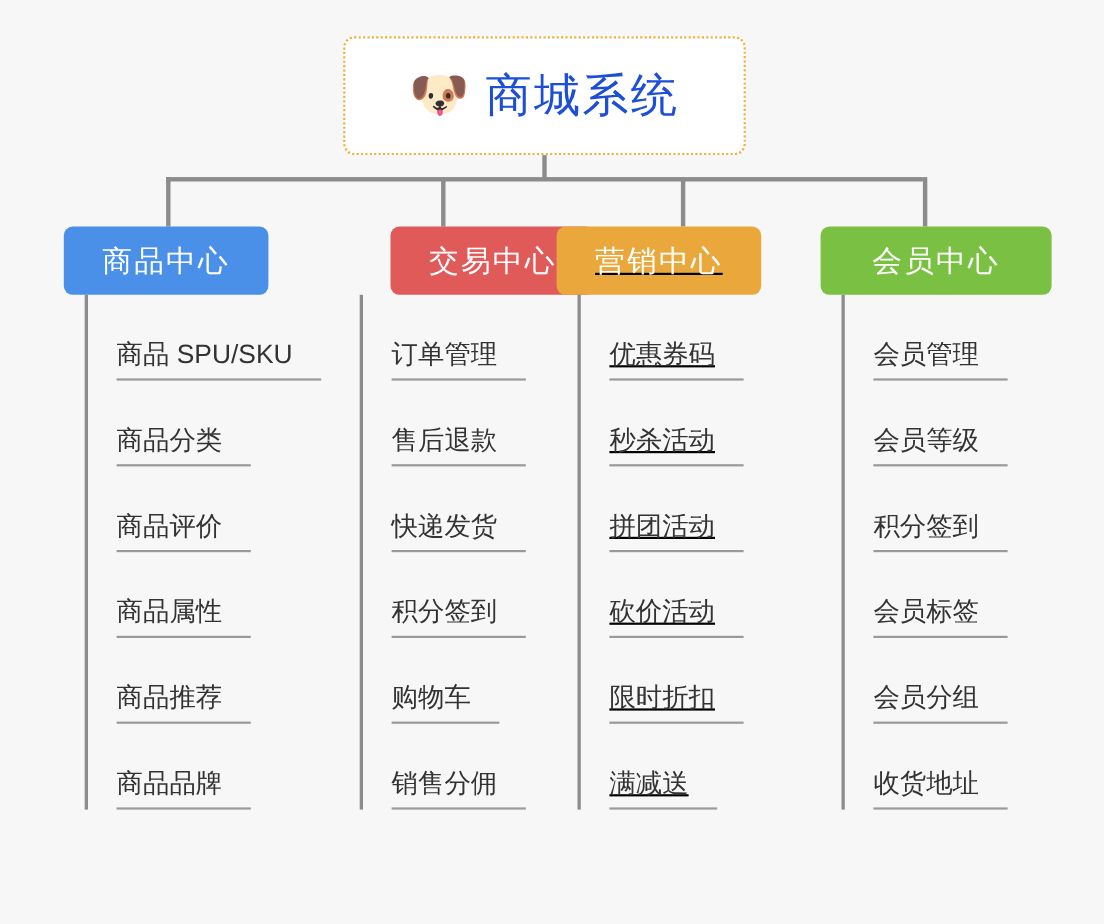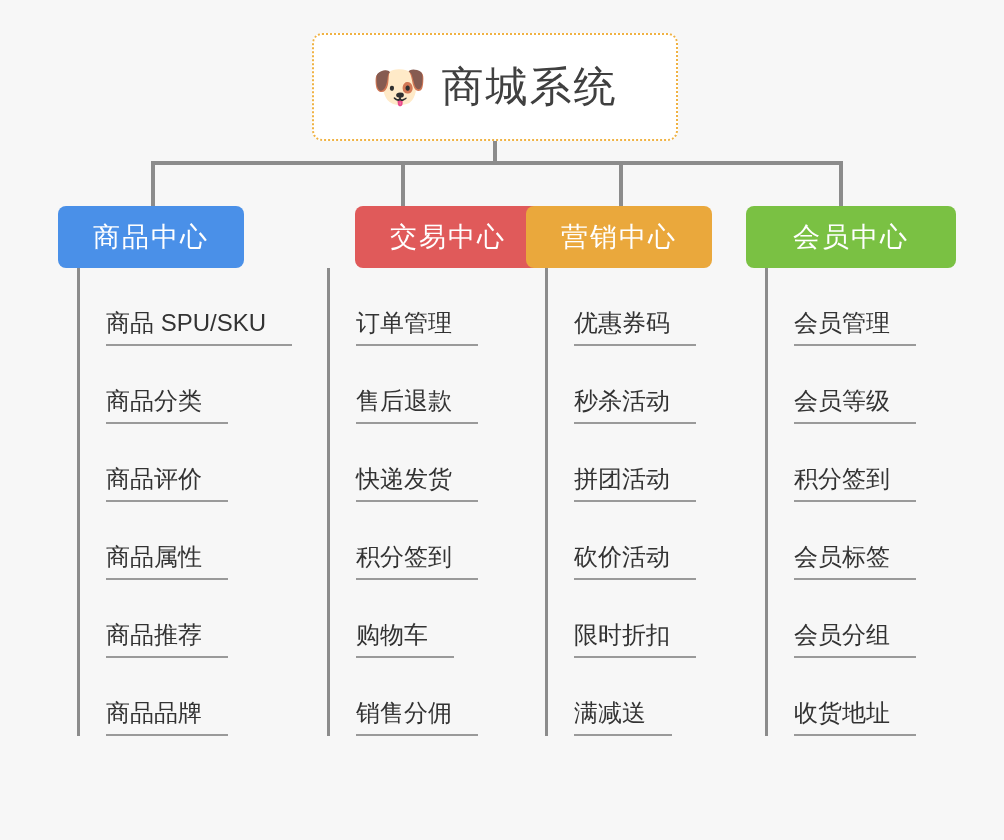--- a/index.html
+++ b/index.html
@@ -35,21 +35,21 @@
     justify-content: center;
     gap: 14px;
   }
   .root-emoji {
     font-size: 44px;
     line-height: 1;
     display: block;
   }
   .root-title {
     font-size: 42px;
-    color: #404040;
+    color: #1d4ed8;
     letter-spacing: 2px;
     line-height: 1;
   }
 
   
   .conn {
     position: absolute;
     background: #8c8c8c;
   }
   .conn-stem {
@@ -169,21 +169,21 @@
             <span class="leaf-label">积分签到</span>
           </div>
           <div class="leaf-item">
             <span class="leaf-label">购物车</span>
           </div>
           <div class="leaf-item">
             <span class="leaf-label">销售分佣</span>
           </div>
         </div>
       </div>
-      <div class="column" style="left: 526px; width: 186px;">
+      <div class="column" style="left: 506px; width: 186px; text-decoration: underline;">
         <div class="col-header" style="background: rgb(234, 168, 60); width: 186px;">营销中心</div>
         <div class="col-body">
           <div class="leaf-item">
             <span class="leaf-label">优惠券码</span>
           </div>
           <div class="leaf-item">
             <span class="leaf-label">秒杀活动</span>
           </div>
           <div class="leaf-item">
             <span class="leaf-label">拼团活动</span>

